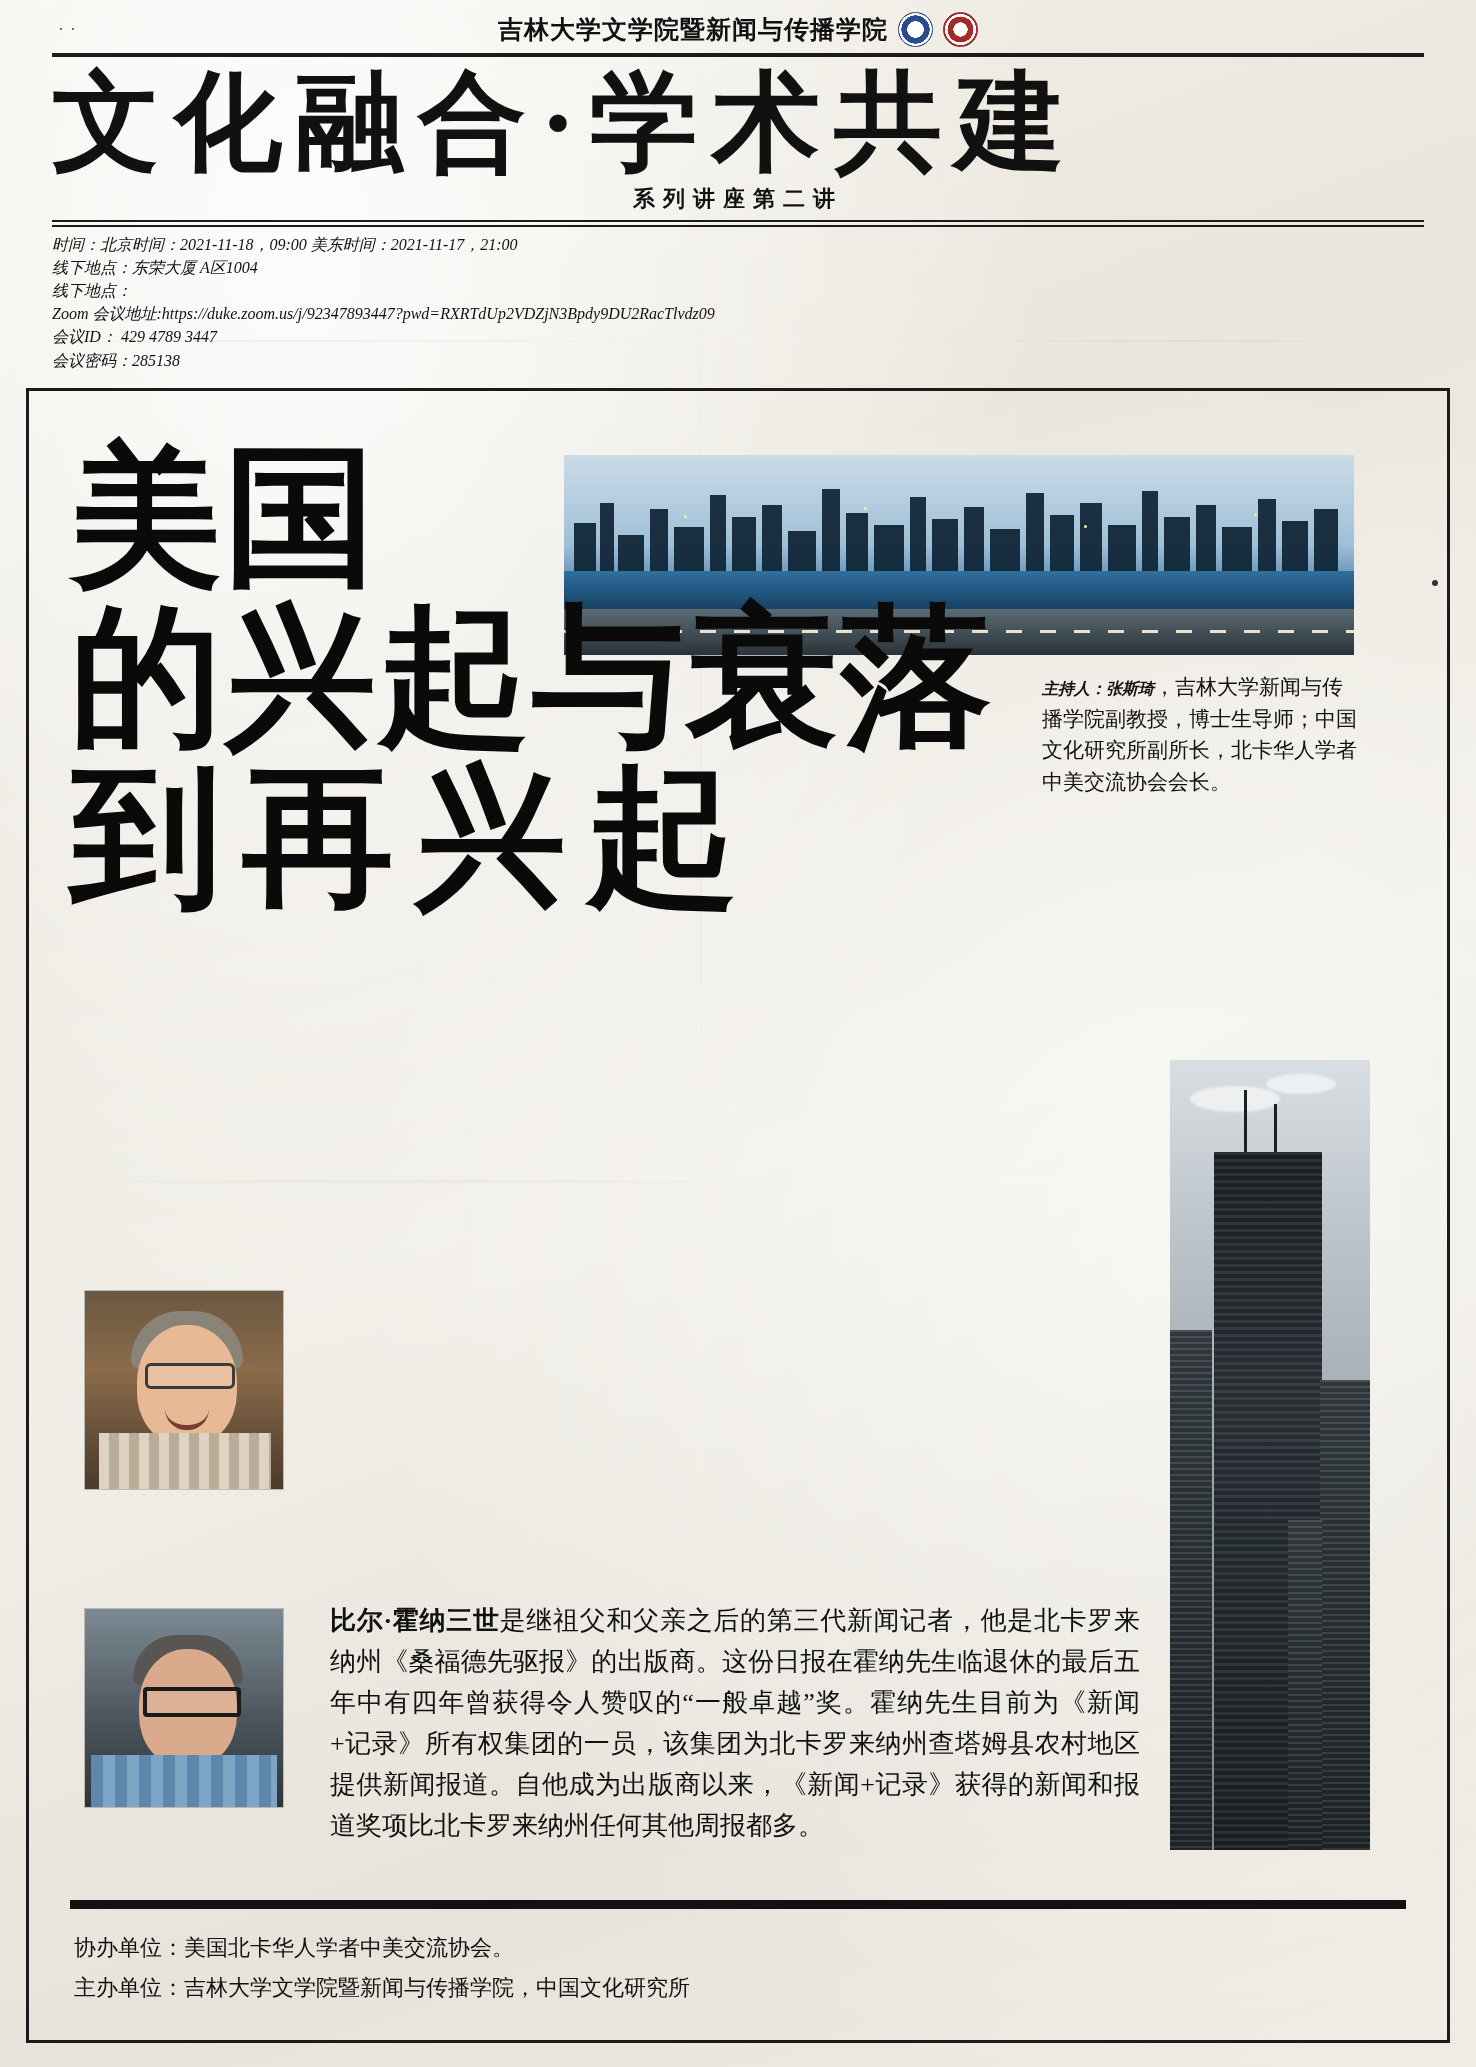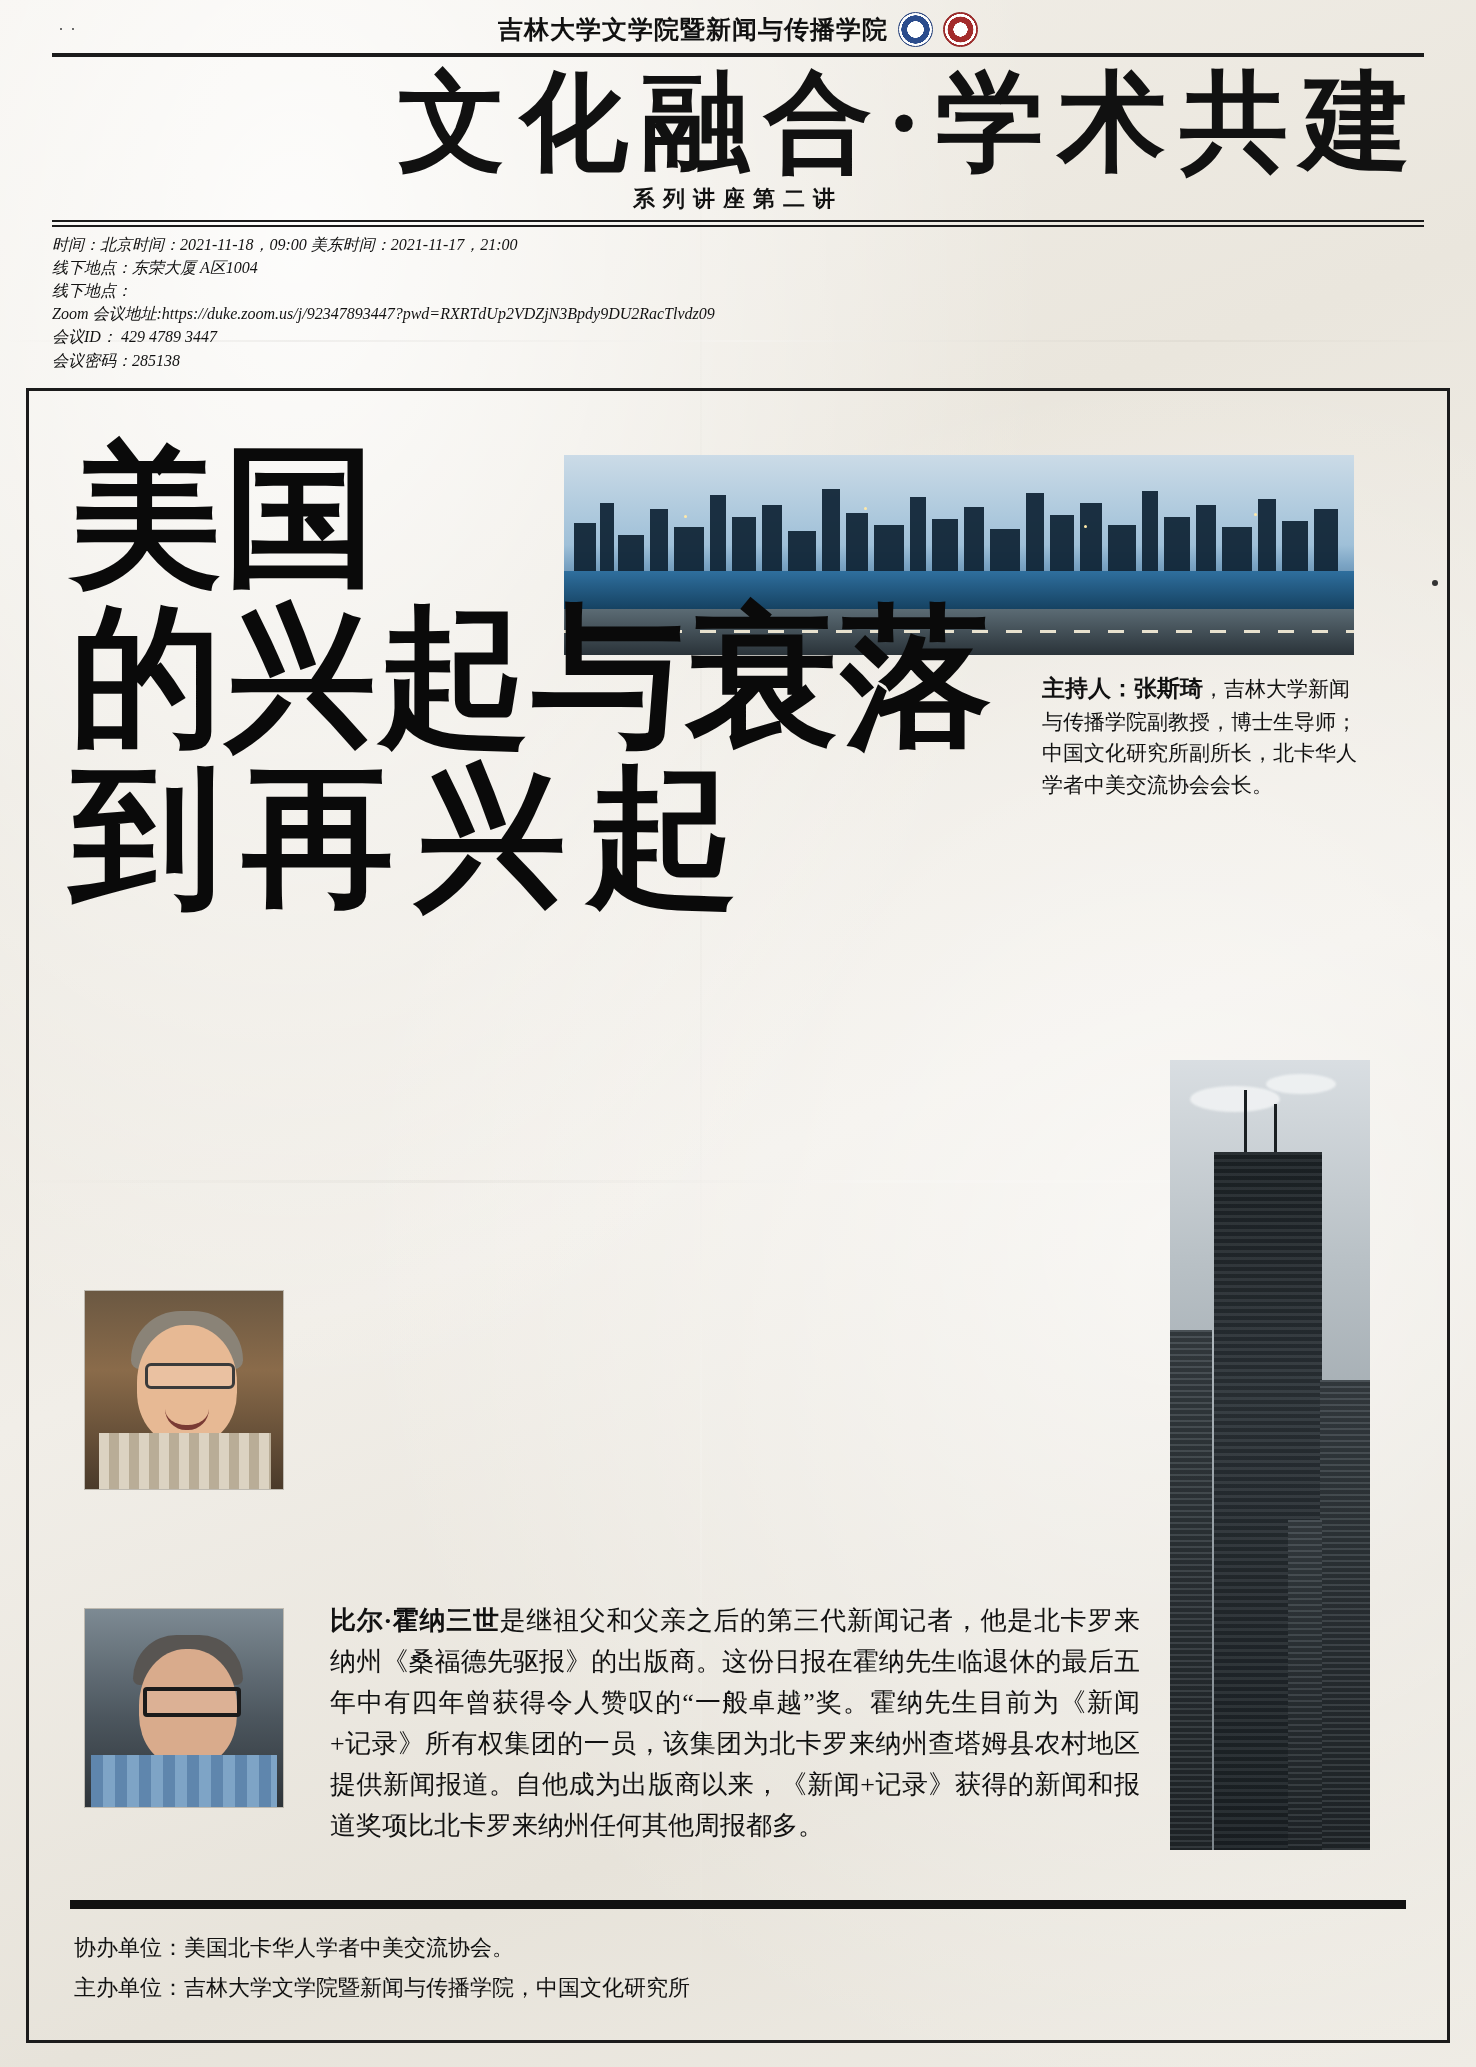--- a/index.html
+++ b/index.html
@@ -44,21 +44,21 @@
   .seal.red{
     background:radial-gradient(circle at 50% 50%,#fff 0 30%, #a32b2b 31% 55%, #fff 56% 66%, #a32b2b 67% 100%);
     border-color:#8f2626;
   }
   .rule{height:4px;background:#1b1b1b;margin:6px 0 0 0;}
   .rule.thin{height:2px;}
   .rule.dbl{height:2px;background:#1b1b1b;margin-top:3px;}
 
   h1.headline{
     margin:8px 0 0 0;
-    text-align:right;
+    text-align:left;
     font-family:"Liberation Serif", serif;
     font-weight:bold;
     font-size:108px;
     letter-spacing:14px;
     line-height:1.08;
     white-space:nowrap;
   }
   .subhead{
     text-align:center;font-size:22px;letter-spacing:8px;margin-top:2px;font-weight:bold;
     font-family:"Liberation Serif", serif;
@@ -99,21 +99,21 @@
   .cityband .water{position:absolute;left:0;right:0;bottom:44px;height:40px;background:linear-gradient(180deg,#2f6f9e,#14405f);}
   .cityband .road{position:absolute;left:0;right:0;bottom:0;height:46px;background:linear-gradient(180deg,#5b6b74,#2a3339);}
   .cityband .roadline{position:absolute;bottom:22px;left:0;right:0;height:3px;background:repeating-linear-gradient(90deg,#e8e2cf 0 16px,rgba(0,0,0,0) 16px 34px);}
   .cityband .glow{position:absolute;width:3px;height:3px;background:#ffe9a8;border-radius:50%;}
 
   .host-note{
     position:absolute;left:1042px;top:672px;width:318px;
     font-size:21px;line-height:1.5;
     font-family:"Liberation Serif", serif;
   }
-  .host-note b{font-size:23px;}
+  .host-note b{font-size:16px;font-style:italic;}
 
   .tower{
     position:absolute;left:1170px;top:1060px;width:200px;height:790px;
     overflow:hidden;
     background:linear-gradient(180deg,#cfd4d8 0%,#aab1b6 18%,#8d969c 40%,#6f787e 70%,#565e64 100%);
   }
   .tower .sky2{position:absolute;inset:0;background:linear-gradient(180deg,#d9dee2 0%,#b9c1c6 25%,#9aa3a9 55%,#7d868c 100%);}
   .tower .cloud{position:absolute;background:#f2f4f5;border-radius:50%;opacity:.85;filter:blur(1px);}
   .tower .sears{position:absolute;left:44px;top:92px;width:108px;bottom:0;background:linear-gradient(180deg,#1d2327 0%,#2c3338 35%,#1b2125 100%);}
   .tower .sears:before{content:"";position:absolute;left:0;right:0;top:0;bottom:0;background:repeating-linear-gradient(180deg,rgba(255,255,255,.06) 0 3px,rgba(0,0,0,.12) 3px 7px);}

